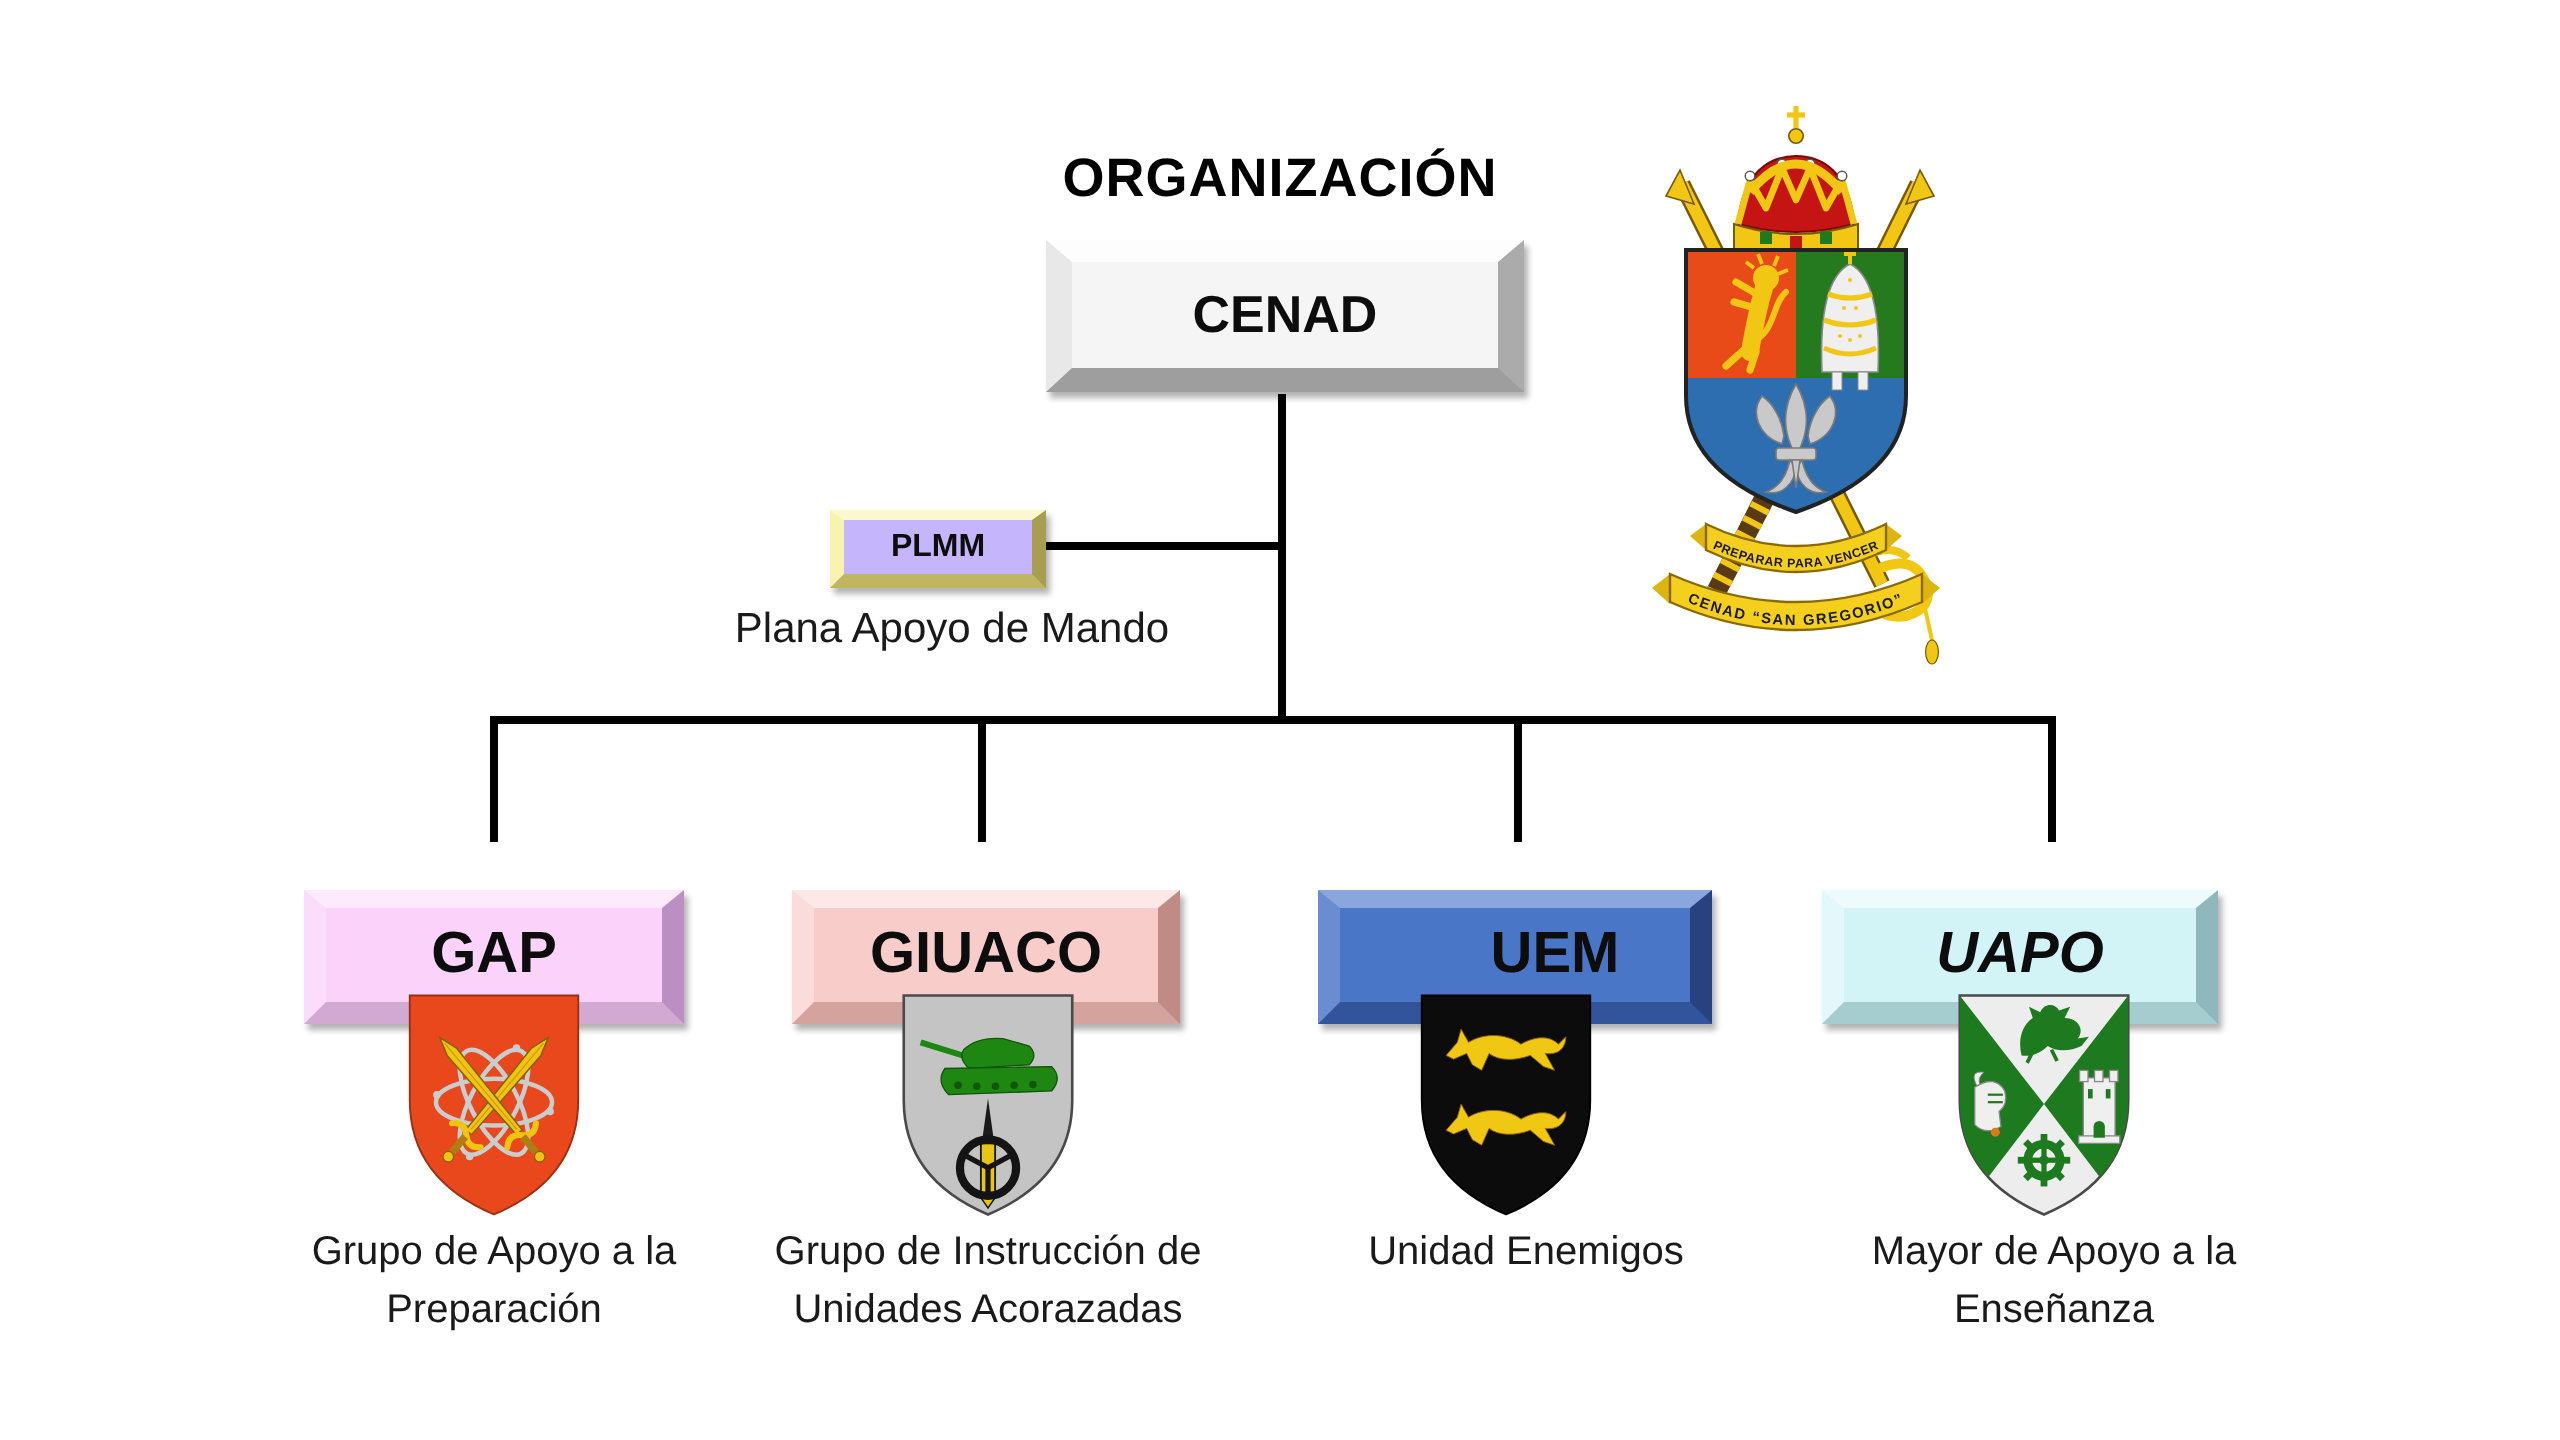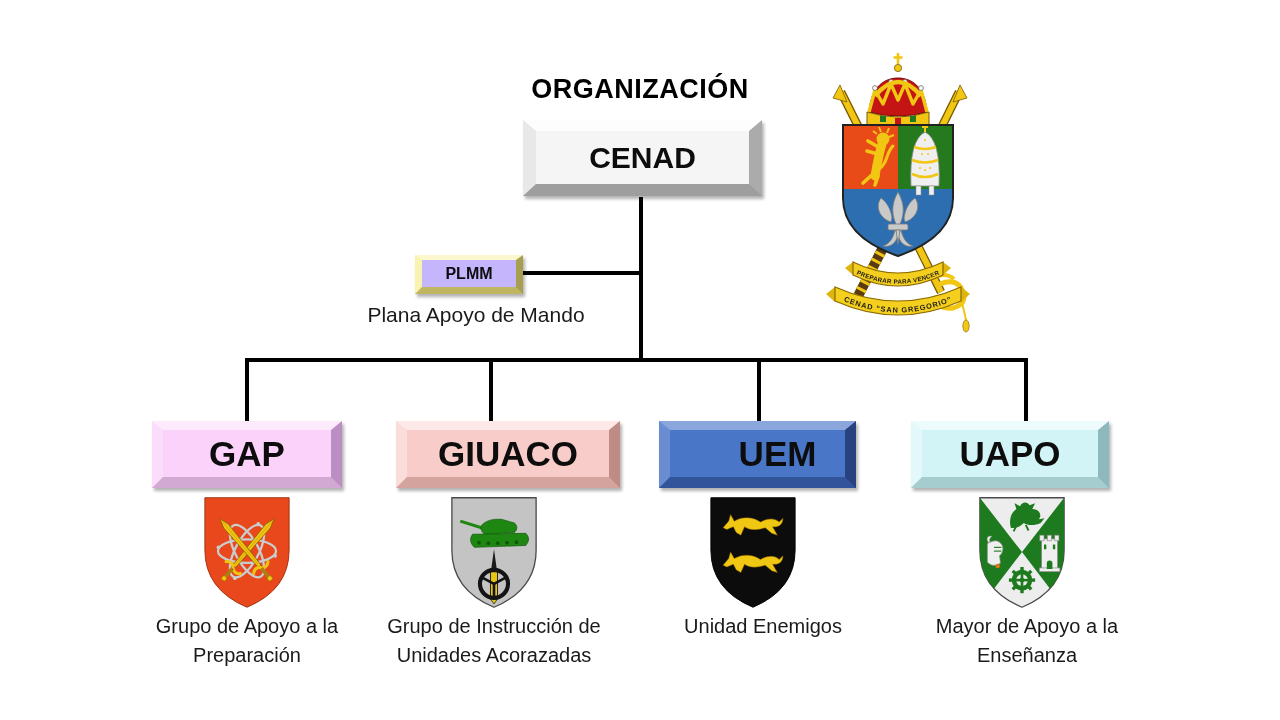--- a/index.html
+++ b/index.html
@@ -13,28 +13,28 @@
   .l-bus{left:245px;top:358px;width:783px;height:4px;}
   .l-plmm{left:522px;top:271px;width:120px;height:4px;}
   .l-d1{left:245px;top:360px;width:4px;height:61px;}
   .l-d2{left:489px;top:360px;width:4px;height:61px;}
   .l-d3{left:757px;top:360px;width:4px;height:61px;}
   .l-d4{left:1024px;top:360px;width:4px;height:61px;}
   
   .bevel{position:absolute;box-sizing:border-box;display:flex;align-items:center;justify-content:center;
          border-style:solid;font-weight:700;color:#0d0d0d;box-shadow:2px 3px 3px rgba(0,0,0,.30);}
   .cenad{left:523px;top:120px;width:239px;height:76px;background:#F5F5F5;
-         border-width:11px 13px 12px 13px;border-color:#FDFDFD #ABABAB #9E9E9E #E8E8E8;font-size:30px;}
+         border-width:11px 13px 12px 13px;border-color:#FDFDFD #ABABAB #9E9E9E #E8E8E8;font-size:26px;}
   .plmm{left:415px;top:255px;width:108px;height:39px;background:#c4b5fd;
         border-width:5px 7px 7px 7px;border-color:#FBF8CE #A89E50 #C0B560 #F8F3AE;font-size:16px;}
-  .unit{top:421px;height:67px;border-width:9px 11px 11px 11px;font-size:35px;}
+  .unit{top:445px;height:67px;border-width:9px 11px 11px 11px;font-size:29px;}
   .gap{left:152px;width:190px;background:#FAD2FA;border-color:#FDEBFD #BC8FC2 #D2A9D2 #FBDDFB;}
-  .giuaco{left:396px;width:224px;background:#F8CDC9;border-color:#FCE8E6 #C08B85 #D4A39D #FADDDA;}
+  .giuaco{left:396px;width:194px;background:#F8CDC9;border-color:#FCE8E6 #C08B85 #D4A39D #FADDDA;}
   .uem{left:659px;width:197px;background:#4A76C8;border-color:#8AA6DC #27427E #32549A #6A8DD2;padding-left:40px;}
-  .uapo{left:911px;width:198px;background:#D3F4F6;border-color:#EEFBFC #8FB8BC #A5CDD0 #E2F8FA;}
+  .uapo{left:911px;width:198px;background:#D3F4F6;border-color:#EEFBFC #8FB8BC #A5CDD0 #E2F8FA;font-style:italic;}
   
   .caption{position:absolute;text-align:center;font-size:20px;line-height:29px;color:#1a1a1a;}
   .cap-plmm{left:340px;top:300px;width:272px;font-size:21px;}
   .cap-gap{left:119px;top:612px;width:256px;}
   .cap-giuaco{left:364px;top:612px;width:260px;}
   .cap-uem{left:635px;top:612px;width:256px;}
   .cap-uapo{left:899px;top:612px;width:256px;}
   
   .emblem{position:absolute;left:795px;top:40px;width:210px;height:300px;}
   .shield{position:absolute;top:494px;width:94px;height:117px;}

